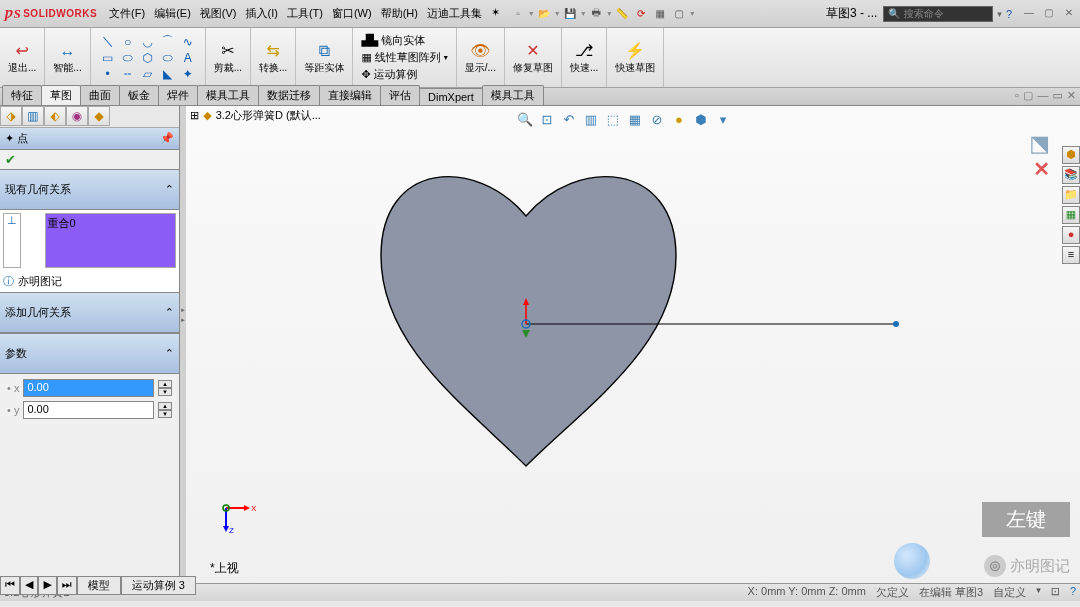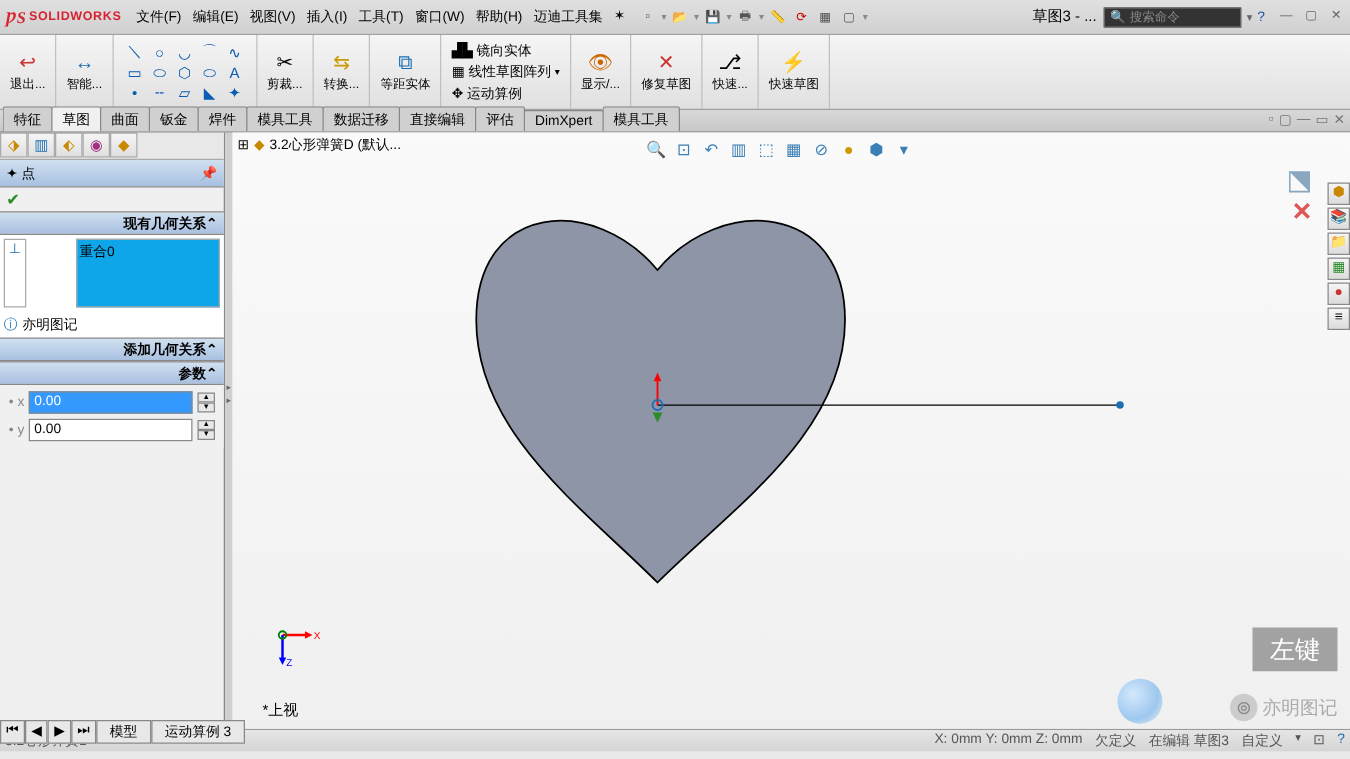--- a/index.html
+++ b/index.html
@@ -23,44 +23,44 @@
 .sketch-cell { width: 18px; height: 14px; display: flex; align-items: center; justify-content: center; color: #0b5cb3; font-size: 12px; }
 .tabs { height: 18px; background: linear-gradient(#d8d8d8, #c8c8c8); display: flex; align-items: end; border-bottom: 1px solid #888; padding-left: 2px; position: relative; }
 .tab { padding: 2px 8px; font-size: 11px; border: 1px solid #888; border-bottom: none; background: #d0d0d0; margin-right: -1px; border-radius: 2px 2px 0 0; }
 .tab.active { background: #f0f0f0; }
 .tabs-right { position: absolute; right: 4px; top: 1px; display: flex; gap: 4px; color: #777; }
 .workspace { display: flex; height: calc(100% - 130px); }
 .side-panel { width: 180px; background: #f0f0f0; border-right: 1px solid #888; display: flex; flex-direction: column; }
 .side-tabs { height: 22px; display: flex; background: #e8e8e8; border-bottom: 1px solid #aaa; }
 .side-tab { width: 22px; height: 20px; border: 1px solid #aaa; background: linear-gradient(#f5f5f5,#e0e0e0); display: flex; align-items: center; justify-content: center; font-size: 12px; }
 .pm-header { background: linear-gradient(#d0e0f0, #a8c0e0); padding: 3px 5px; font-size: 11px; display: flex; align-items: center; justify-content: space-between; border-bottom: 1px solid #888; }
-.pm-section-head { background: linear-gradient(#d0e0f0, #a8c0e0); padding: 1px 5px; font-size: 11px; font-weight: bold; display: flex; align-items: center; justify-content: flex-end; border-top: 1px solid #888; border-bottom: 1px solid #888; }
+.pm-section-head { background: linear-gradient(#d0e0f0, #a8c0e0); padding: 12px 5px; font-size: 11px; font-weight: normal; display: flex; align-items: center; justify-content: space-between; border-top: 1px solid #888; border-bottom: 1px solid #888; }
 .pm-body { background: #fff; padding: 3px; font-size: 11px; }
-.relations-list { background: #0ea5e9; border: 1px solid #aaa; height: 55px; padding: 2px; margin-left: 36px; }
+.relations-list { background: #8b5cf6; border: 1px solid #aaa; height: 55px; padding: 2px; margin-left: 20px; }
 .param-row { display: flex; align-items: center; gap: 4px; padding: 2px 4px; }
 .param-input { flex: 1; border: 1px solid #888; background: #fff; padding: 1px 3px; font-size: 11px; height: 18px; }
 .param-input.sel { background: #3399ff; color: #fff; }
 .spinner { width: 14px; display: flex; flex-direction: column; }
 .spinner span { height: 8px; font-size: 7px; line-height: 6px; text-align: center; border: 1px solid #888; background: #e8e8e8; }
 .splitter { width: 6px; background: #d0d0d0; display: flex; flex-direction: column; align-items: center; padding-top: 200px; gap: 2px; }
 .splitter span { font-size: 7px; color: #666; }
 .canvas { flex: 1; background: linear-gradient(#fafafa, #f0f0f0); position: relative; overflow: hidden; }
 .doc-header { position: absolute; top: 2px; left: 4px; font-size: 11px; display: flex; align-items: center; gap: 4px; }
 .view-toolbar { position: absolute; top: 4px; left: 330px; display: flex; gap: 4px; }
 .vt-btn { width: 18px; height: 18px; display: flex; align-items: center; justify-content: center; color: #3a7fb5; font-size: 13px; }
 .right-dock { position: absolute; right: 0; top: 40px; width: 18px; display: flex; flex-direction: column; gap: 2px; }
 .right-dock div { width: 18px; height: 18px; border: 1px solid #888; background: linear-gradient(#f5f5f5,#dcdcdc); font-size: 11px; text-align: center; line-height: 15px; }
 .triad { position: absolute; left: 30px; bottom: 45px; width: 40px; height: 40px; }
 .view-label { position: absolute; left: 24px; bottom: 6px; font-size: 12px; }
 .bottom-tabs { position: absolute; bottom: 12px; left: 0; display: flex; font-size: 11px; }
 .bottom-tab { padding: 1px 10px; border: 1px solid #888; background: #e8e8e8; }
 .status-bar { height: 18px; background: linear-gradient(#e5e5e5,#d5d5d5); border-top: 1px solid #999; display: flex; align-items: center; padding: 0 4px; font-size: 11px; color: #555; }
 .status-right { margin-left: auto; display: flex; gap: 10px; }
 .watermark { position: absolute; right: 10px; bottom: 30px; color: #aaa; font-size: 15px; display: flex; align-items: center; gap: 4px; z-index: 5; }
-.annot { position: absolute; right: 10px; bottom: 70px; background: rgba(120,120,120,0.65); color: #fff; padding: 4px 14px; font-size: 20px; z-index: 5; }
+.annot { position: absolute; right: 10px; bottom: 70px; background: rgba(120,120,120,0.65); color: #fff; padding: 4px 24px; font-size: 20px; z-index: 5; }
 .ok-icon { color: #2a8c2a; font-size: 13px; padding: 2px 5px; }
 .qa-bar { display: flex; gap: 3px; align-items: center; margin-left: 6px; }
 .qa-btn { width: 16px; height: 14px; border: 1px solid transparent; font-size: 10px; color: #555; display: inline-flex; align-items: center; justify-content: center; }
 .confirm-x { position: absolute; right: 30px; top: 25px; z-index: 4; }
 </style>
 </head>
 <body>
 
 <div class="title-bar">
   <div class="logo">

